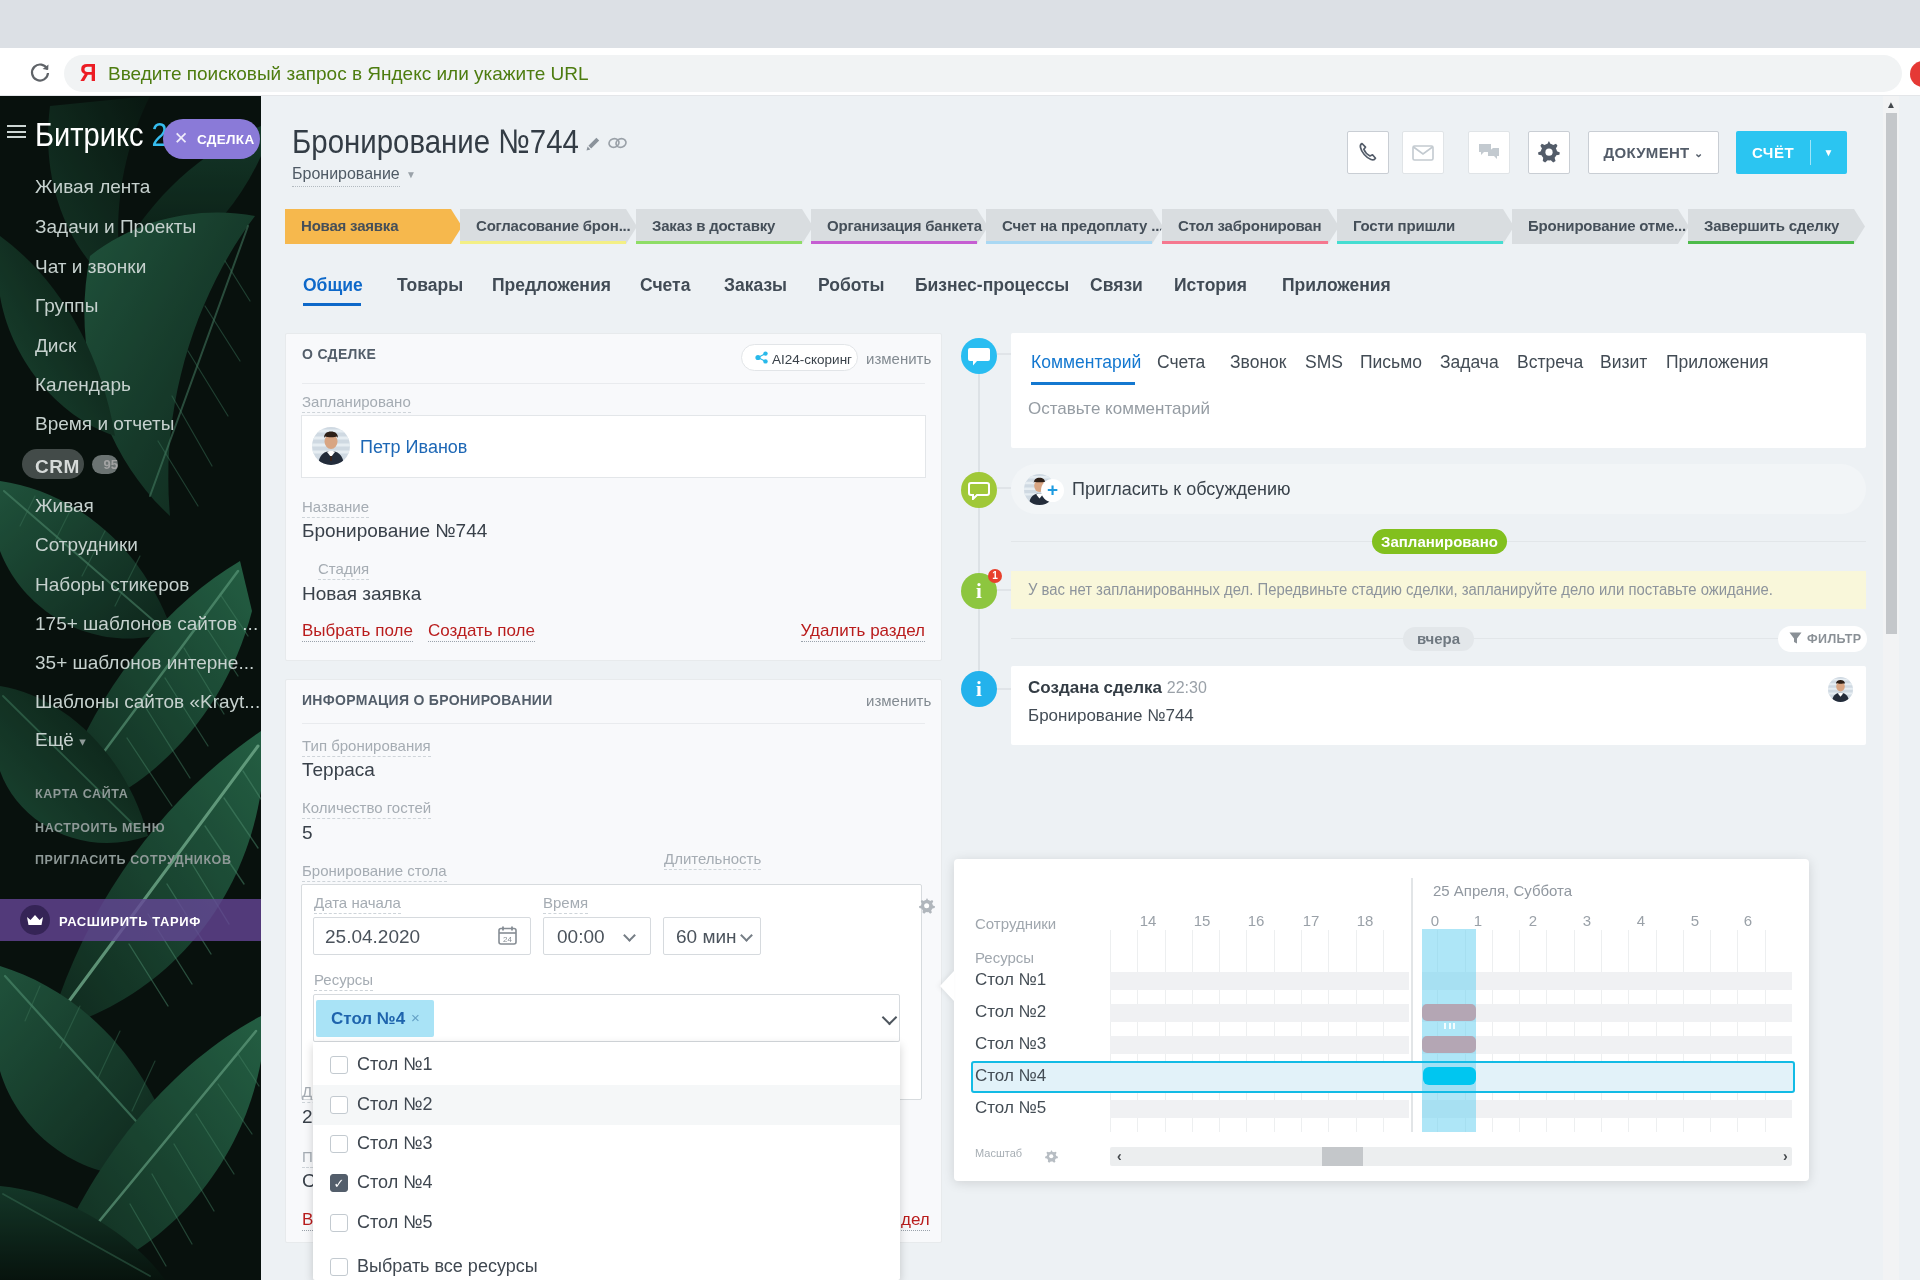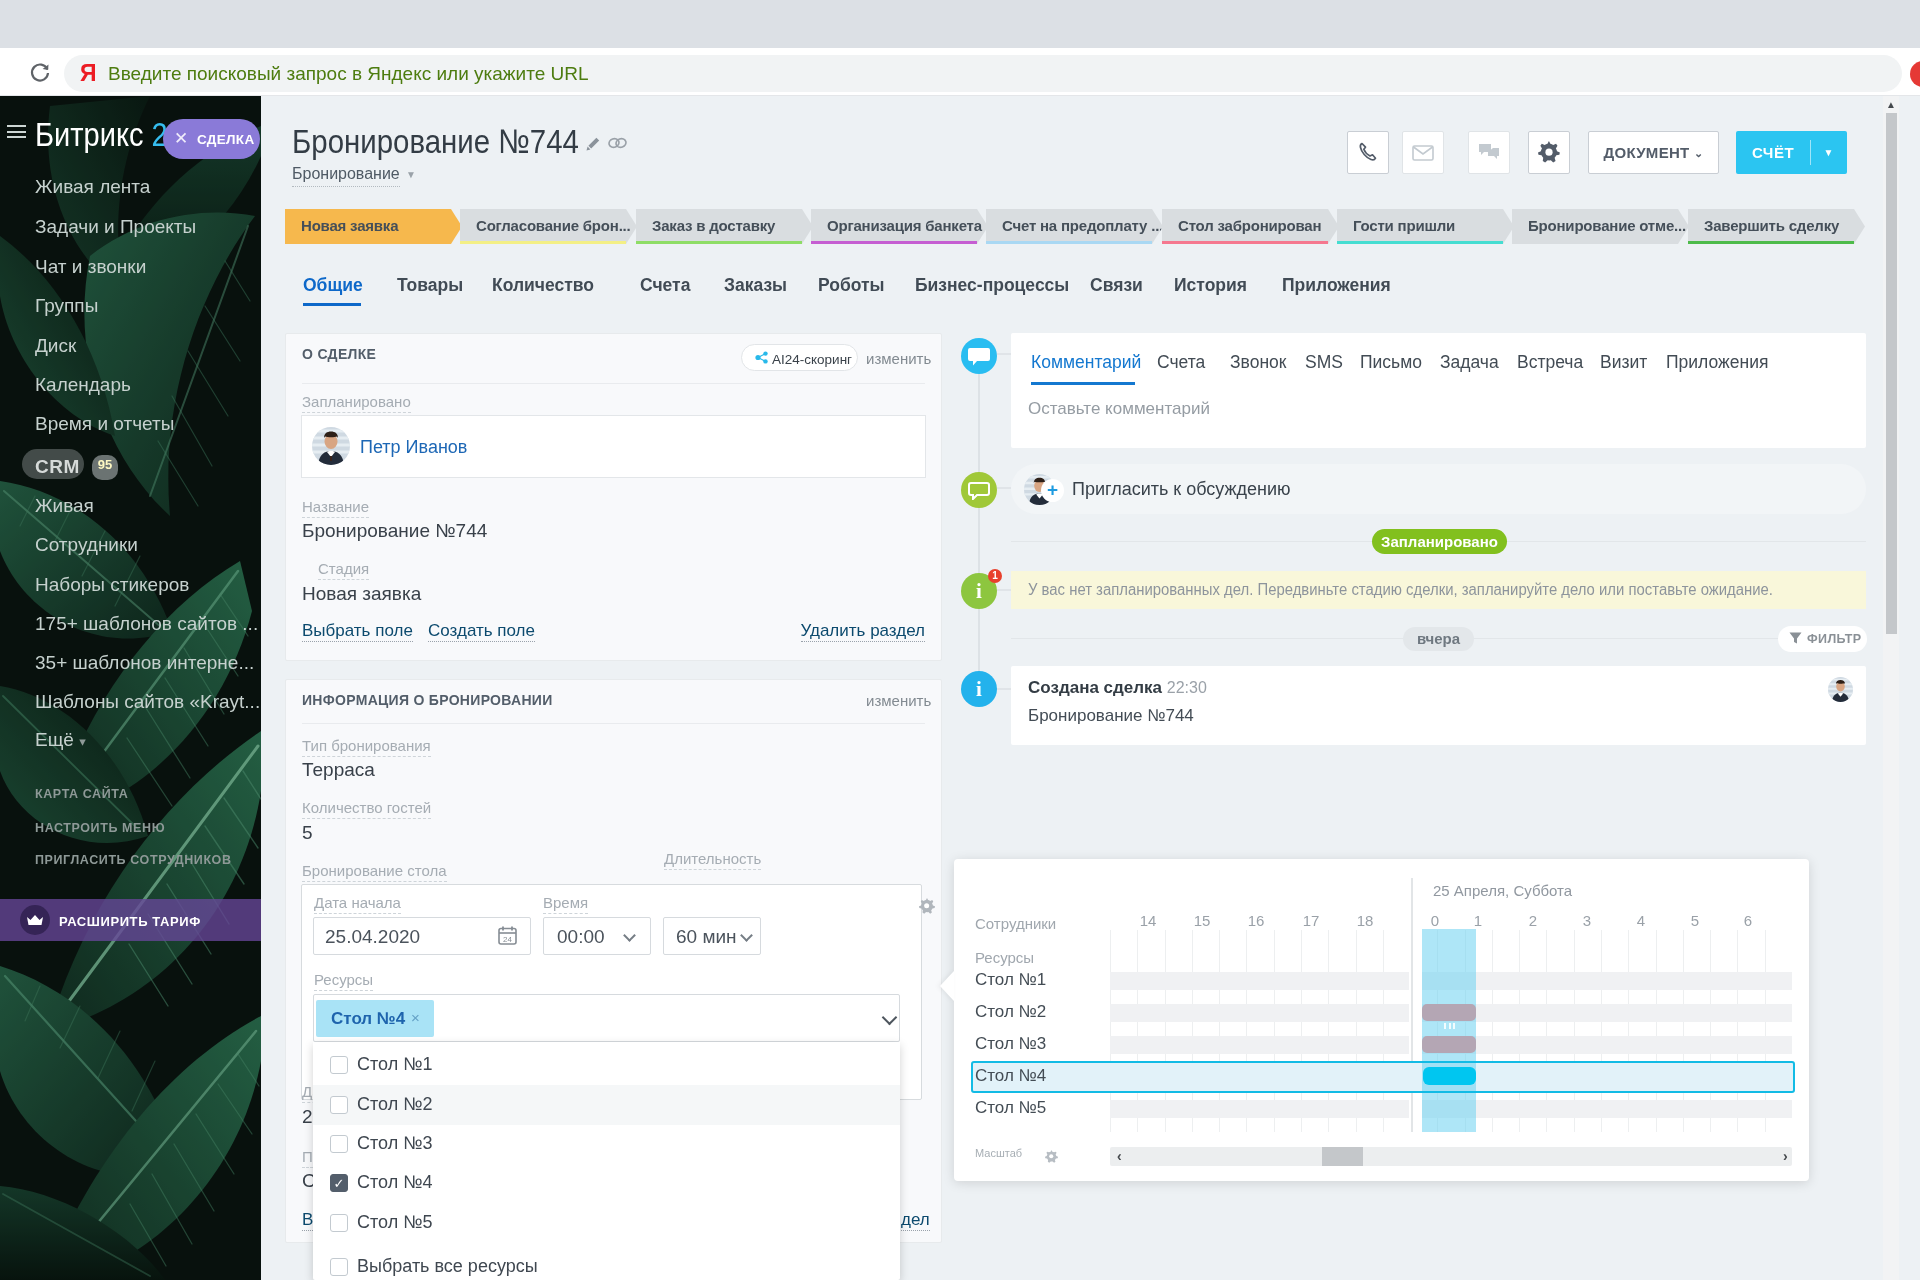--- a/index.html
+++ b/index.html
@@ -12,21 +12,21 @@
 #searchph{left:108px;top:63px;font-size:19px;color:#4d7c0f}
 #ya{left:80px;top:60px;font-size:23px;color:#ec1c24;font-weight:bold}
 
 #sidebar{left:0;top:96px;width:261px;height:1184px;background:#0a130f;overflow:hidden}
 .mnu{position:absolute;left:35px;color:#c6d1ce;font-size:19px;white-space:nowrap}
 .caps{position:absolute;left:35px;color:#8e9997;font-size:12.5px;font-weight:bold;letter-spacing:.6px;white-space:nowrap}
 
 .lbl{position:absolute;color:#a5acb3;font-size:15px;white-space:nowrap}
 .lbl span{border-bottom:1px dashed #ced4d9;padding-bottom:2px}
 .val{position:absolute;color:#39414a;font-size:19px;white-space:nowrap}
-.dlink{position:absolute;color:#0c4a6e;font-size:17px;white-space:nowrap}
+.dlink{position:absolute;color:#b91c1c;font-size:17px;white-space:nowrap}
 .dlink span{border-bottom:1px dotted #9aa2ab;padding-bottom:1px}
 .card{position:absolute;background:#f8f9fb;border:1px solid #e7eaec;border-radius:2px}
 .wcard{position:absolute;background:#fff;border-radius:2px}
 .ctitle{position:absolute;color:#535e6a;font-size:14px;font-weight:bold;letter-spacing:.3px}
 .stage{position:absolute;top:209px;height:35px;background:#d9dde0;clip-path:polygon(0 0,calc(100% - 11px) 0,100% 50%,calc(100% - 11px) 100%,0 100%);font-size:15px;font-weight:bold;color:#454f59;line-height:34px;padding-left:16px;letter-spacing:-.2px;white-space:nowrap;overflow:hidden}
 .stripe{position:absolute;left:0;right:11px;bottom:0;height:3px}
 .tab{position:absolute;top:275px;font-size:17.5px;font-weight:bold;color:#414b55;white-space:nowrap}
 .rtab{position:absolute;top:352px;font-size:17.5px;color:#424b54;white-space:nowrap}
 .inp{position:absolute;background:#fff;border:1px solid #d6dade;border-radius:2px}
 .intxt{position:absolute;font-size:19px;color:#4b535c;white-space:nowrap}
@@ -107,21 +107,21 @@
 <div style="position:absolute;left:35px;top:20px;font-size:33px;color:#fff;white-space:nowrap;transform:scaleX(.88);transform-origin:left">Битрикс <span style="color:#36bdef">24</span></div>
 <div class="mnu" style="top:80px">Живая лента</div>
 <div class="mnu" style="top:120px">Задачи и Проекты</div>
 <div class="mnu" style="top:160px">Чат и звонки</div>
 <div class="mnu" style="top:199px">Группы</div>
 <div class="mnu" style="top:239px">Диск</div>
 <div class="mnu" style="top:278px">Календарь</div>
 <div class="mnu" style="top:317px">Время и отчеты</div>
 <div style="position:absolute;left:22px;top:353px;width:62px;height:30px;background:rgba(150,158,158,.42);border-radius:15px"></div>
 <div class="mnu" style="top:360px;font-weight:bold;color:#d6dad9;letter-spacing:.5px">CRM</div>
-<div style="position:absolute;left:92px;top:359px;width:26px;height:25px;background:rgba(140,148,148,.75);border-radius:10px;color:#fef9c3;font-size:13px;font-weight:bold;text-align:center;line-height:19px">95</div>
+<div style="position:absolute;left:92px;top:359px;width:26px;height:19px;background:rgba(140,148,148,.75);border-radius:10px;color:#a3a3a3;font-size:13px;font-weight:bold;text-align:right;line-height:19px">95</div>
 <div class="mnu" style="top:399px">Живая</div>
 <div class="mnu" style="top:438px">Сотрудники</div>
 <div class="mnu" style="top:478px">Наборы стикеров</div>
 <div class="mnu" style="top:517px">175+ шаблонов сайтов ...</div>
 <div class="mnu" style="top:556px">35+ шаблонов интерне...</div>
 <div class="mnu" style="top:595px">Шаблоны сайтов «Krayt...</div>
 <div class="mnu" style="top:633px">Ещё <span style="color:#8e9997;font-size:13px">▾</span></div>
 <div class="caps" style="top:691px">КАРТА САЙТА</div>
 <div class="caps" style="top:725px">НАСТРОИТЬ МЕНЮ</div>
 <div class="caps" style="top:757px">ПРИГЛАСИТЬ СОТРУДНИКОВ</div>
@@ -181,21 +181,21 @@
 <div class="stage" style="left:811px;width:177px">Организация банкета<div class="stripe" style="background:#c55ed2"></div></div>
 <div class="stage" style="left:986px;width:177px">Счет на предоплату ...<div class="stripe" style="background:#a9d8f3"></div></div>
 <div class="stage" style="left:1162px;width:177px">Стол забронирован<div class="stripe" style="background:#f5788f"></div></div>
 <div class="stage" style="left:1337px;width:177px">Гости пришли<div class="stripe" style="background:#45ddd1"></div></div>
 <div class="stage" style="left:1512px;width:177px">Бронирование отме...</div>
 <div class="stage" style="left:1688px;width:177px">Завершить сделку<div class="stripe" style="background:#4dbb4a"></div></div>
 
 <div class="tab" style="left:303px;color:#0d68c9">Общие</div>
 <div class="abs" style="left:303px;top:303px;width:58px;height:3px;background:#0d68c9"></div>
 <div class="tab" style="left:397px">Товары</div>
-<div class="tab" style="left:492px">Количество</div>
+<div class="tab" style="left:492px">Предложения</div>
 <div class="tab" style="left:640px">Счета</div>
 <div class="tab" style="left:724px">Заказы</div>
 <div class="tab" style="left:818px">Роботы</div>
 <div class="tab" style="left:915px">Бизнес-процессы</div>
 <div class="tab" style="left:1090px">Связи</div>
 <div class="tab" style="left:1174px">История</div>
 <div class="tab" style="left:1282px">Приложения</div>
 
 <div class="card" style="left:285px;top:333px;width:657px;height:328px"></div>
 <div class="ctitle" style="left:302px;top:346px">О СДЕЛКЕ</div>

